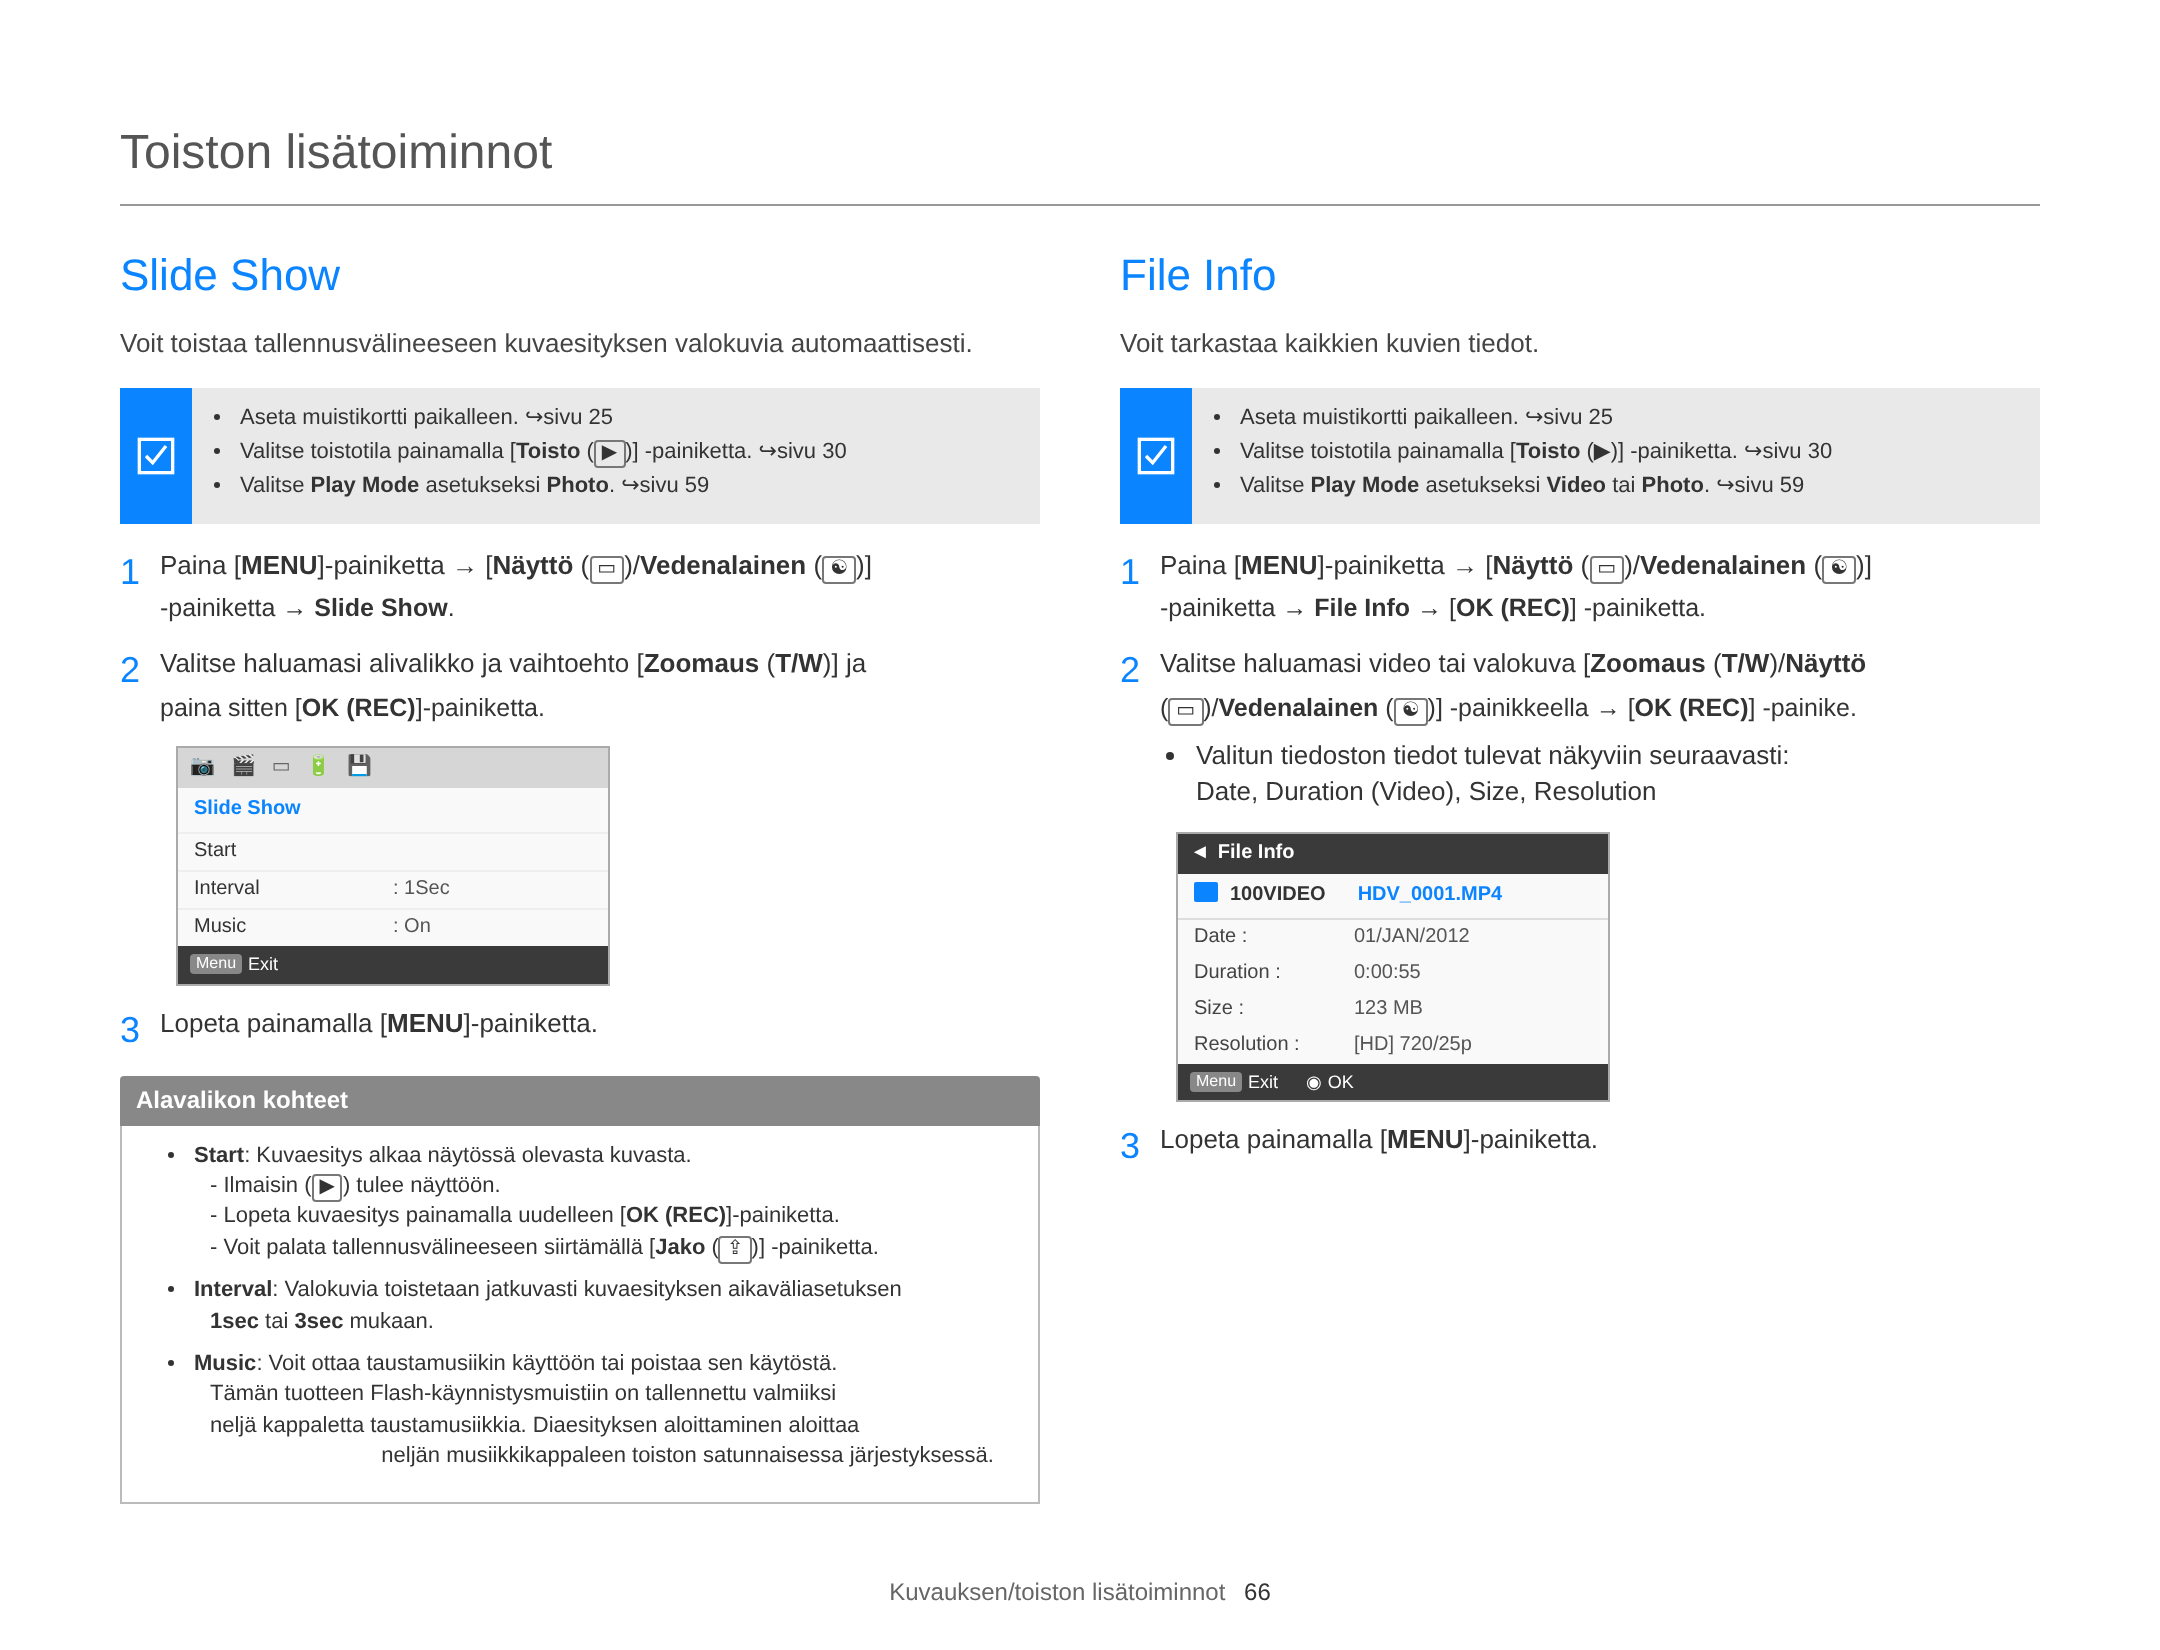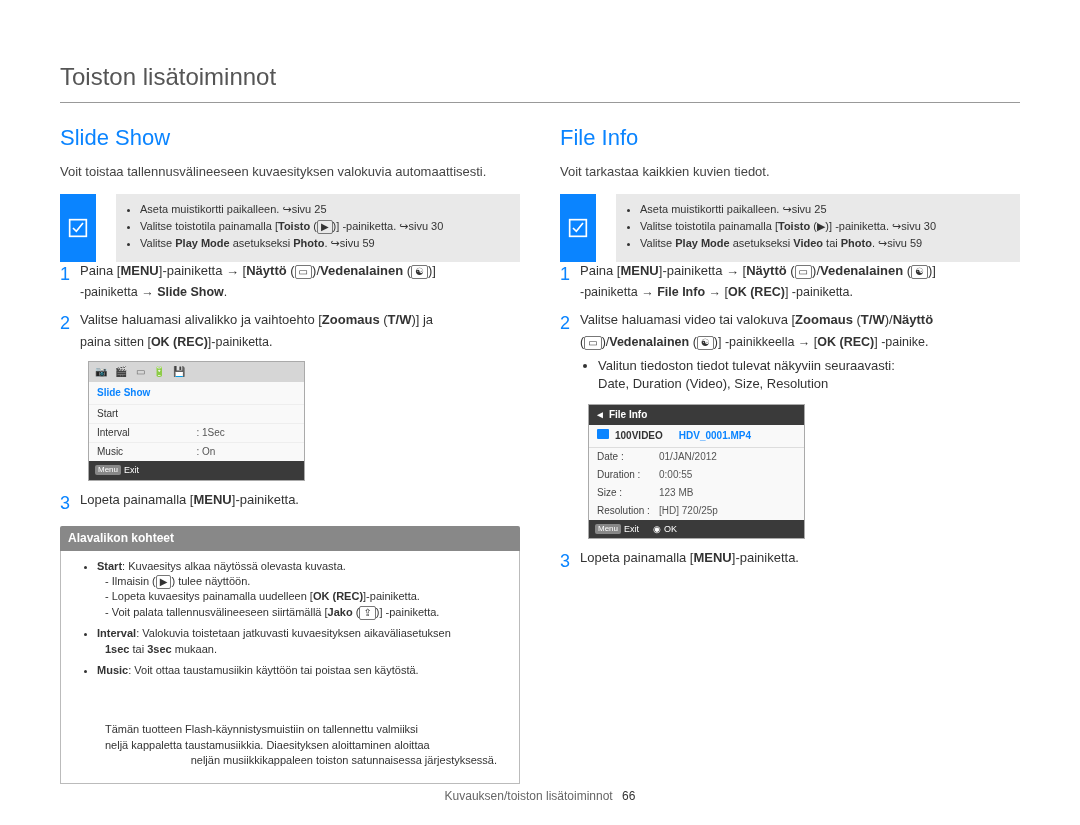--- a/index.html
+++ b/index.html
@@ -38,21 +38,21 @@
     color: #0a84ff;
     font-weight: normal;
     margin-bottom: 10px;
   }
   .intro {
     color: #444;
     margin-bottom: 12px;
   }
   .note-box {
     display: flex;
-    gap: 20px;
+    margin-bottom: 12px;
   }
   .note-icon {
     width: 36px;
     background: #0a84ff;
     display: flex;
     align-items: center;
     justify-content: center;
   }
   .note-icon svg { width: 20px; height: 20px; }
   .note-body {
@@ -170,21 +170,21 @@
     width: 12px; height: 10px;
     background: #0a84ff;
     border-radius: 1px;
   }
   .lcd2-sub .folder-name { color: #333; font-weight: bold; }
   .lcd2-sub .file-name { color: #0a84ff; font-weight: bold; margin-left: 10px; }
   .lcd2-row {
     display: flex;
     padding: 2px 8px;
   }
-  .lcd2-row .k { width: 62px; color: #444; }
+  .lcd2-row .k { width: 80px; color: #444; }
   .lcd2-row .v { flex: 1; color: #555; }
   .pagefoot {
     position: absolute;
     bottom: 20px;
     left: 0;
     width: 100%;
     text-align: center;
     font-size: 12px;
     color: #666;
   }
@@ -287,21 +287,21 @@
               <li><span>Lopeta kuvaesitys painamalla uudelleen [</span><b>OK (REC)</b><span>]-painiketta.</span></li>
               <li><span>Voit palata tallennusvälineeseen siirtämällä [</span><b>Jako</b><span> (</span><span class="glyph">⇪</span><span>)] -painiketta.</span></li>
             </ul>
           </li>
           <li>
             <b>Interval</b><span>: Valokuvia toistetaan jatkuvasti kuvaesityksen aikaväliasetuksen</span>
             <div style="margin-left:8px;"><b>1sec</b><span> tai </span><b>3sec</b><span> mukaan.</span></div>
           </li>
           <li>
             <b>Music</b><span>: Voit ottaa taustamusiikin käyttöön tai poistaa sen käytöstä.</span>
-            <div style="margin-left:8px;margin-top:44px;">Tämän tuotteen Flash-käynnistysmuistiin on tallennettu valmiiksi</div>
+            <div style="margin-left:8px;">Tämän tuotteen Flash-käynnistysmuistiin on tallennettu valmiiksi</div>
             <div style="margin-left:8px;">neljä kappaletta taustamusiikkia. Diaesityksen aloittaminen aloittaa</div>
             <div style="margin-left:16px;text-align:right;">neljän musiikkikappaleen toiston satunnaisessa järjestyksessä.</div>
           </li>
         </ul>
       </div>
     </div>
 
     <div class="col">
       <div class="section-title">File Info</div>
       <div class="intro">Voit tarkastaa kaikkien kuvien tiedot.</div>

